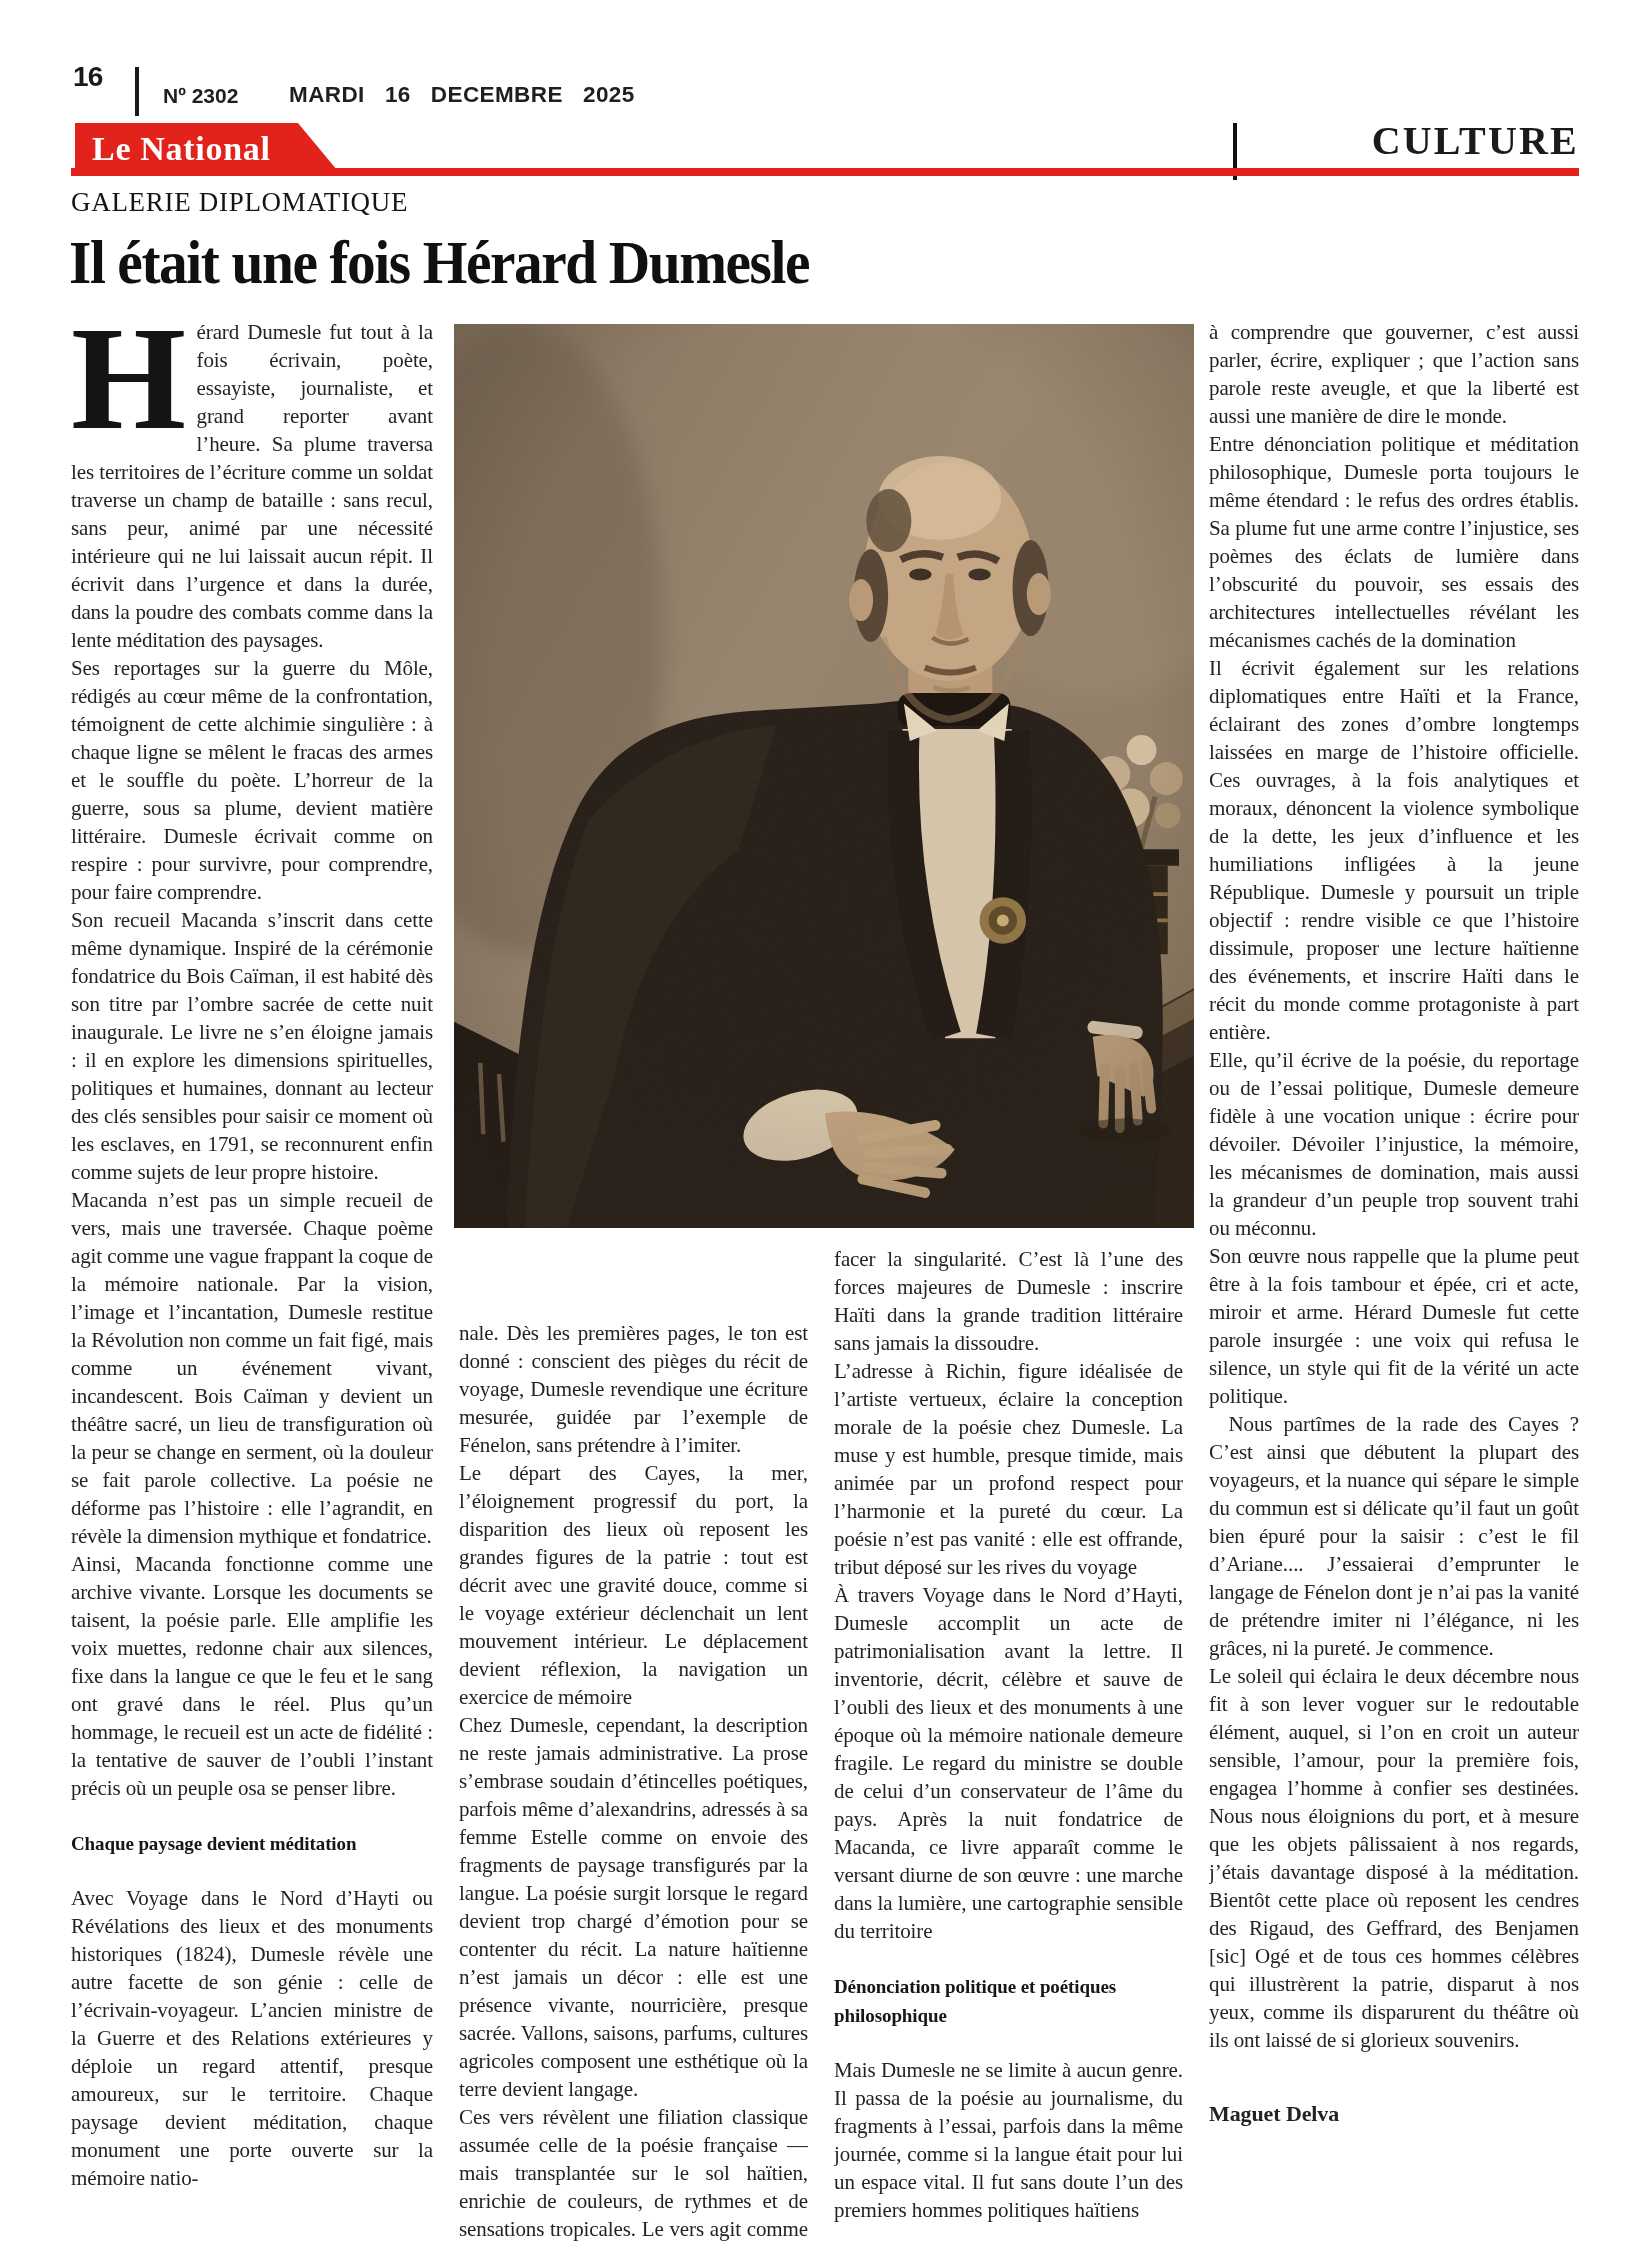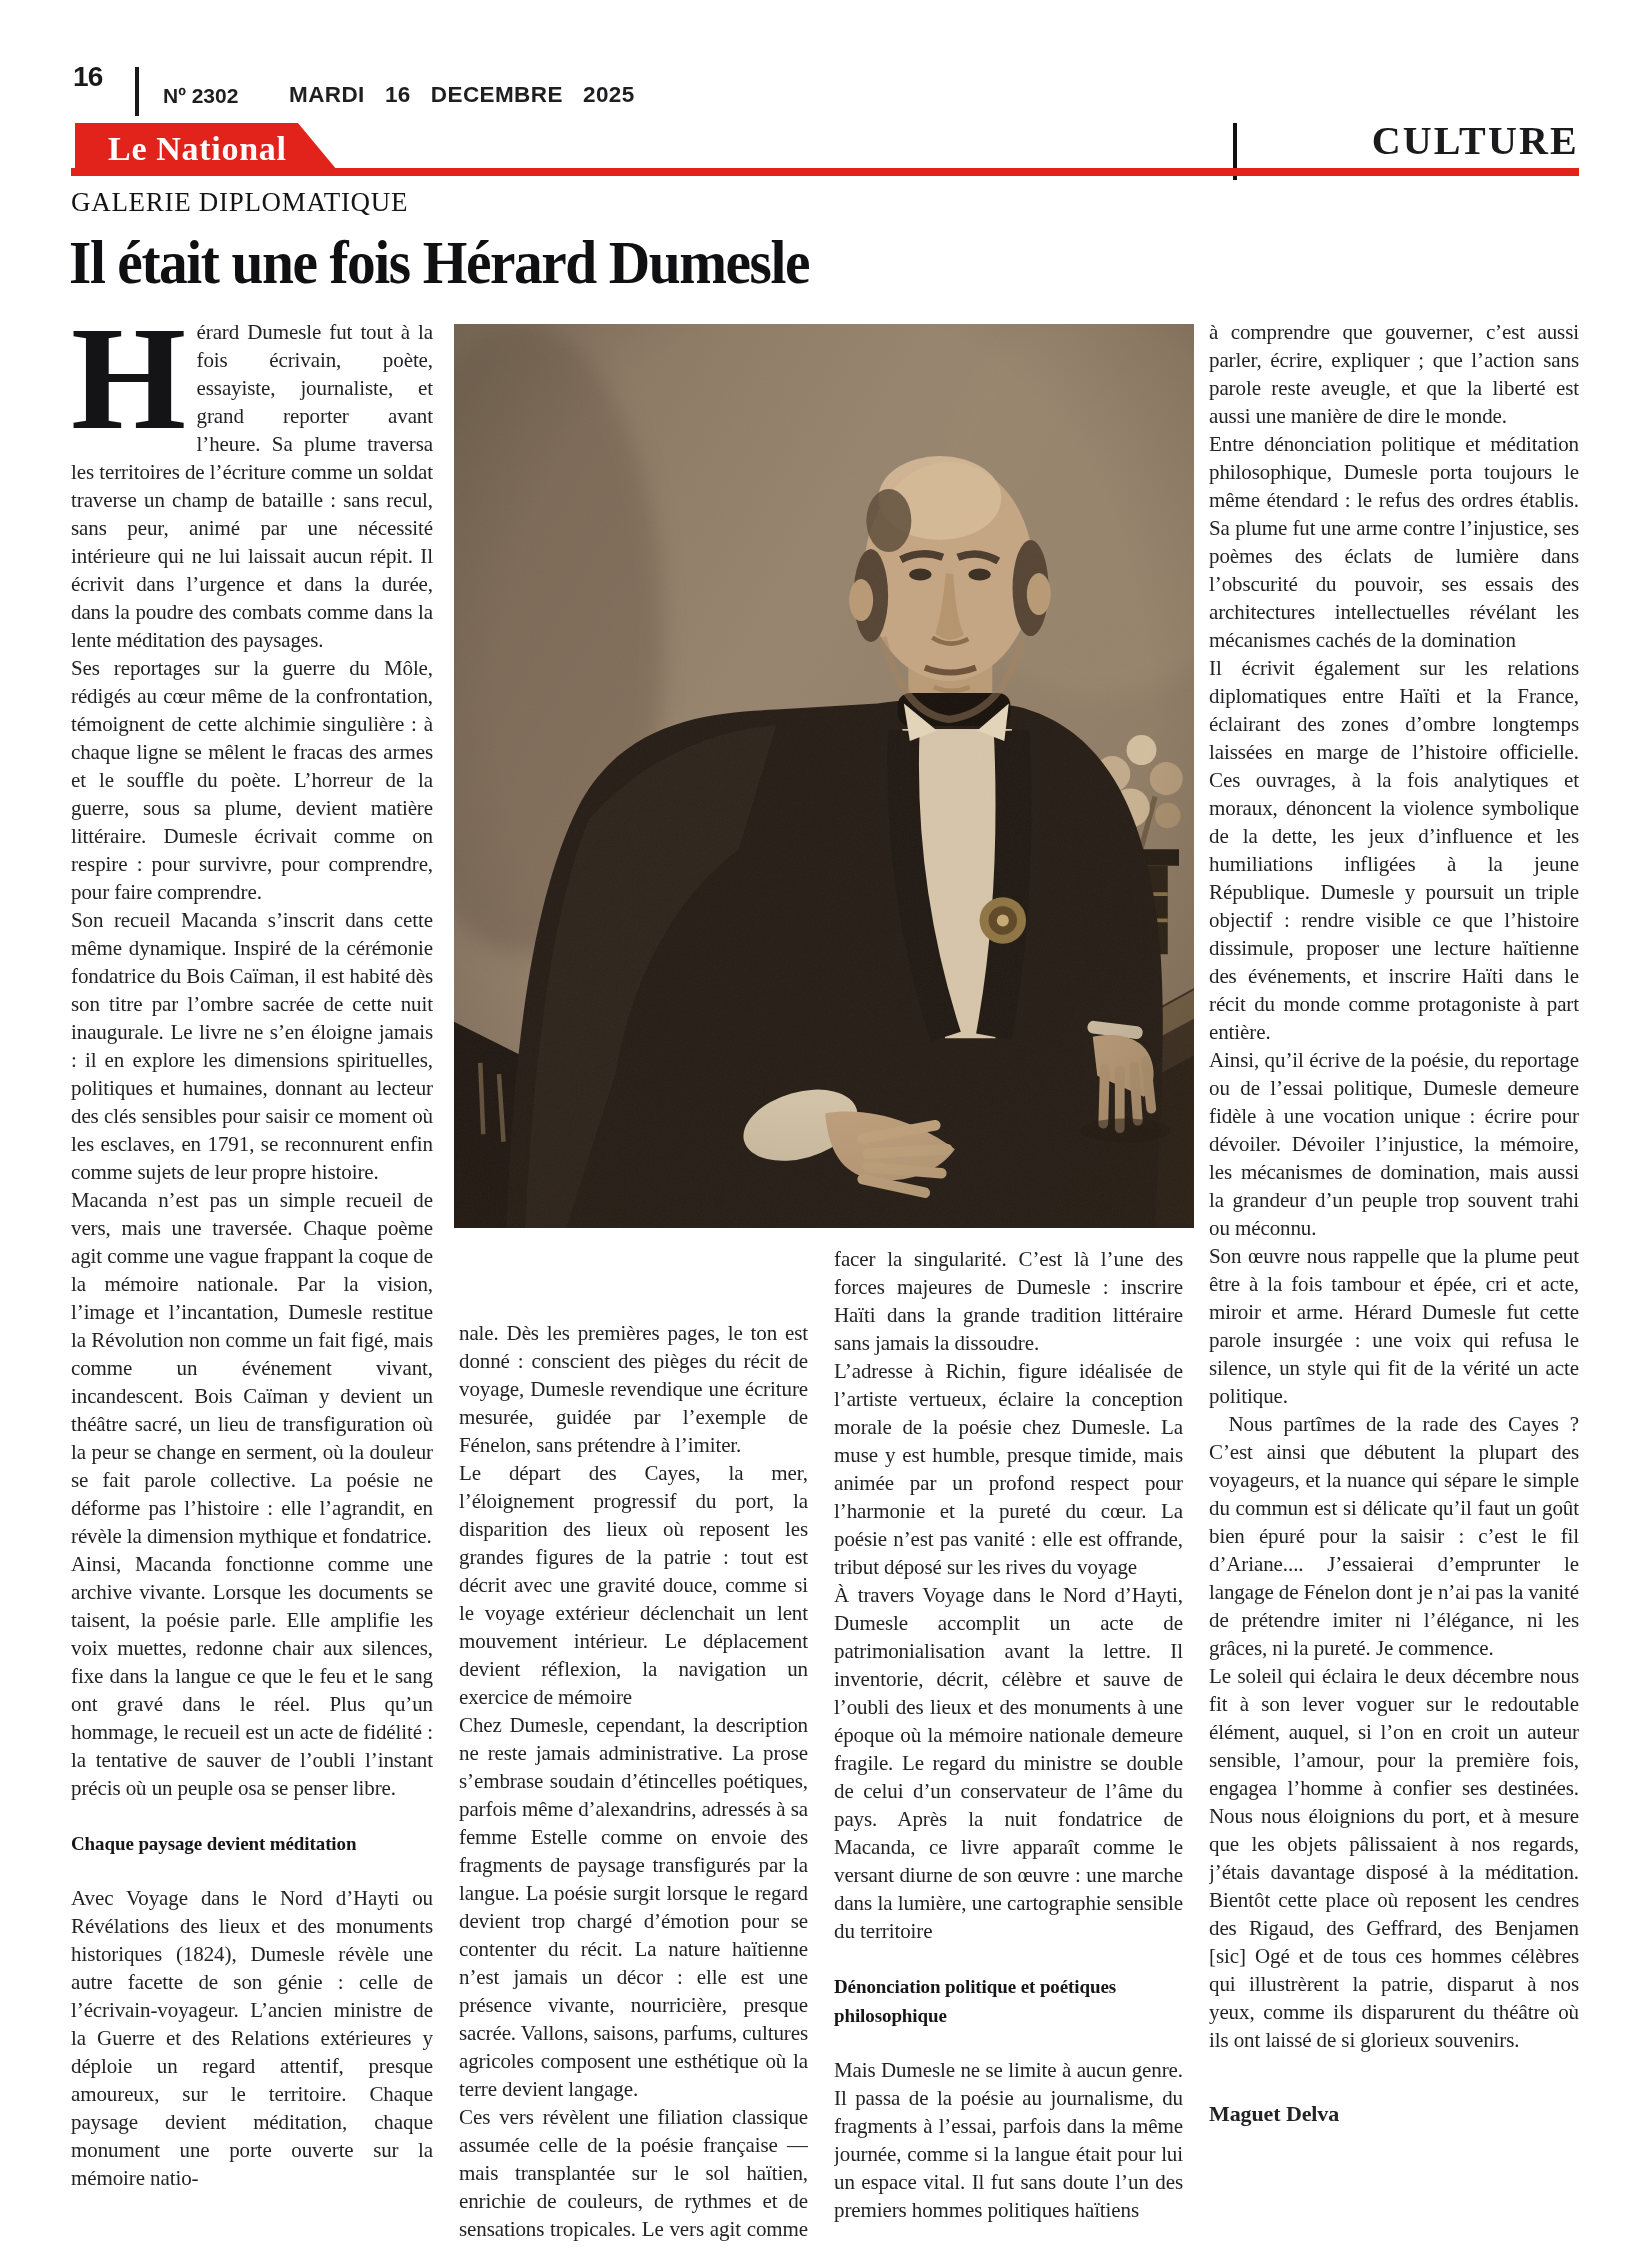--- a/index.html
+++ b/index.html
@@ -17,21 +17,21 @@
     font-weight:700;font-size:22.5px;color:#1f1f22;letter-spacing:0.4px;word-spacing:13.5px;}
   .hdr-bar2{position:absolute;left:1233px;top:123px;width:3.7px;height:57px;background:#111;}
   .section{position:absolute;right:71px;top:117px;font-family:"Liberation Serif",serif;
     font-weight:700;font-size:40px;letter-spacing:2.2px;color:#1b1b1d;}
   .red-rule{position:absolute;left:71px;top:168px;width:1508px;height:8.2px;}
   .brand{
     position:absolute;left:75px;top:123px;width:267px;height:53px;
     clip-path:polygon(0 0,83.5% 0,100% 100%,0 100%);
   }
   .brand span{
-    display:block;padding-left:33px;line-height:51px;color:#fff;
+    display:block;padding-left:17px;line-height:51px;color:#fff;
     font-family:"Liberation Serif",serif;font-weight:700;font-size:34px;letter-spacing:0.7px;
   }
   
   .kicker{position:absolute;left:71px;top:187px;font-size:27px;letter-spacing:0.7px;
     color:#141416;font-weight:400;}
   .headline{position:absolute;left:69px;top:228px;font-size:61px;font-weight:700;
     letter-spacing:-1.5px;color:#101012;transform:scaleX(.94);transform-origin:left top;white-space:nowrap;}
   
   .col{position:absolute;text-align:justify;font-size:21px;line-height:28px;
     letter-spacing:-0.1px;overflow:hidden;hyphens:auto;-webkit-hyphens:auto;}
@@ -188,21 +188,21 @@
     <p>L’adresse à Richin, figure idéalisée de l’artiste vertueux, éclaire la conception morale de la poésie chez Dumesle. La muse y est humble, presque timide, mais animée par un profond respect pour l’harmonie et la pureté du cœur. La poésie n’est pas vanité : elle est offrande, tribut déposé sur les rives du voyage</p>
     <p>À travers Voyage dans le Nord d’Hayti, Dumesle accomplit un acte de patrimonialisation avant la lettre. Il inventorie, décrit, célèbre et sauve de l’oubli des lieux et des monuments à une époque où la mémoire nationale demeure fragile. Le regard du ministre se double de celui d’un conservateur de l’âme du pays. Après la nuit fondatrice de Macanda, ce livre apparaît comme le versant diurne de son œuvre : une marche dans la lumière, une cartographie sensible du territoire</p>
     <h3>Dénonciation politique et poétiques philosophique</h3>
     <p>Mais Dumesle ne se limite à aucun genre. Il passa de la poésie au journalisme, du fragments à l’essai, parfois dans la même journée, comme si la langue était pour lui un espace vital. Il fut sans doute l’un des premiers hommes politiques haïtiens</p>
   </div>
 
   <div class="col col4">
     <p>à comprendre que gouverner, c’est aussi parler, écrire, expliquer ; que l’action sans parole reste aveugle, et que la liberté est aussi une manière de dire le monde.</p>
     <p>Entre dénonciation politique et méditation philosophique, Dumesle porta toujours le même étendard : le refus des ordres établis. Sa plume fut une arme contre l’injustice, ses poèmes des éclats de lumière dans l’obscurité du pouvoir, ses essais des architectures intellectuelles révélant les mécanismes cachés de la domination</p>
     <p>Il écrivit également sur les relations diplomatiques entre Haïti et la France, éclairant des zones d’ombre longtemps laissées en marge de l’histoire officielle. Ces ouvrages, à la fois analytiques et moraux, dénoncent la violence symbolique de la dette, les jeux d’influence et les humiliations infligées à la jeune République. Dumesle y poursuit un triple objectif : rendre visible ce que l’histoire dissimule, proposer une lecture haïtienne des événements, et inscrire Haïti dans le récit du monde comme protagoniste à part entière.</p>
-    <p>Ainsi, qu’il écrive de la poésie, du reportage ou de l’essai politique, Dumesle demeure fidèle à une vocation unique : écrire pour dévoiler. Dévoiler l’injustice, la mémoire, les mécanismes de domination, mais aussi la grandeur d’un peuple trop souvent trahi ou méconnu.</p>
+    <p>Elle, qu’il écrive de la poésie, du reportage ou de l’essai politique, Dumesle demeure fidèle à une vocation unique : écrire pour dévoiler. Dévoiler l’injustice, la mémoire, les mécanismes de domination, mais aussi la grandeur d’un peuple trop souvent trahi ou méconnu.</p>
     <p>Son œuvre nous rappelle que la plume peut être à la fois tambour et épée, cri et acte, miroir et arme. Hérard Dumesle fut cette parole insurgée : une voix qui refusa le silence, un style qui fit de la vérité un acte politique.</p>
     <p class="indented">Nous partîmes de la rade des Cayes ? C’est ainsi que débutent la plupart des voyageurs, et la nuance qui sépare le simple du commun est si délicate qu’il faut un goût bien épuré pour la saisir : c’est le fil d’Ariane.... J’essaierai d’emprunter le langage de Fénelon dont je n’ai pas la vanité de prétendre imiter ni l’élégance, ni les grâces, ni la pureté. Je commence.</p>
     <p>Le soleil qui éclaira le deux décembre nous fit à son lever voguer sur le redoutable élément, auquel, si l’on en croit un auteur sensible, l’amour, pour la première fois, engagea l’homme à confier ses destinées. Nous nous éloignions du port, et à mesure que les objets pâlissaient à nos regards, j’étais davantage disposé à la méditation. Bientôt cette place où reposent les cendres des Rigaud, des Geffrard, des Benjamen [sic] Ogé et de tous ces hommes célèbres qui illustrèrent la patrie, disparut à nos yeux, comme ils disparurent du théâtre où ils ont laissé de si glorieux souvenirs.</p>
     <div class="byline">Maguet Delva</div>
   </div>
 
 </div>
 
 
 </body></html>

